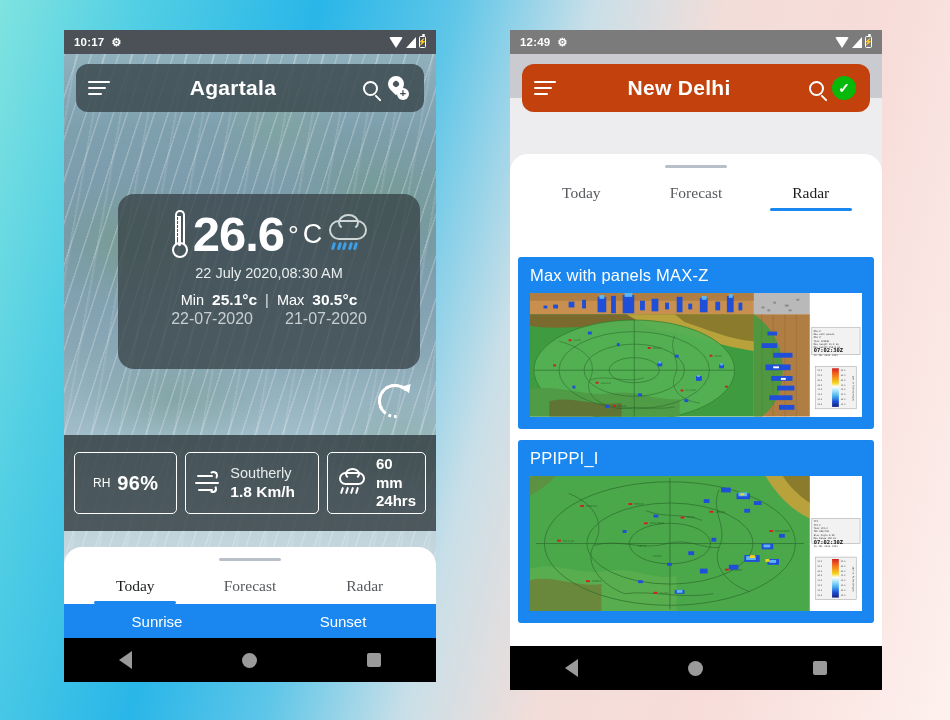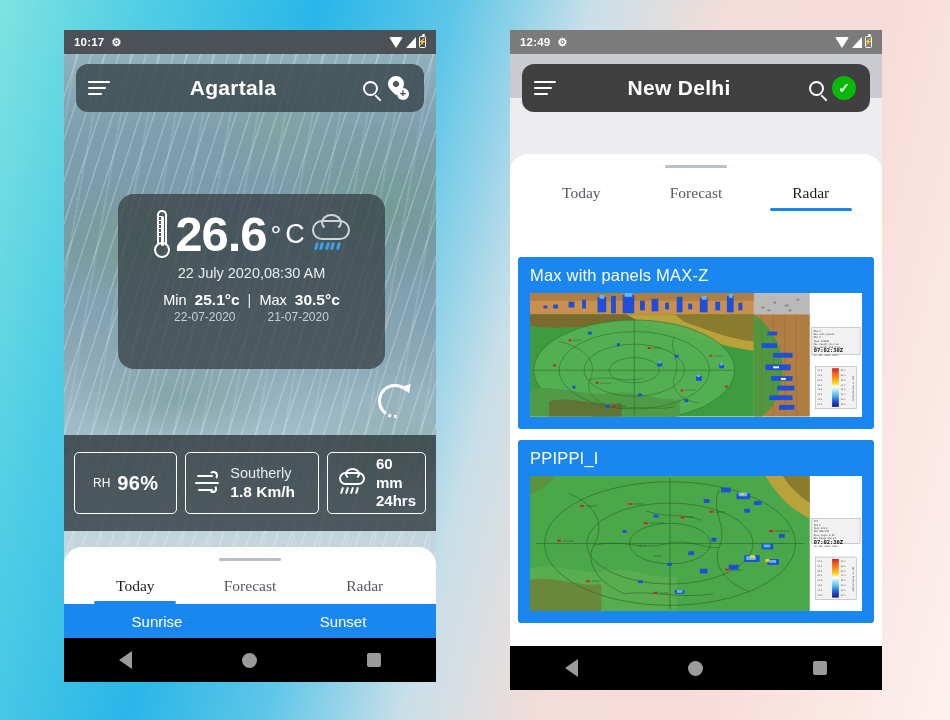--- a/index.html
+++ b/index.html
@@ -123,21 +123,21 @@
     position: absolute;
     left: 12px; right: 12px; top: 10px;
     height: 48px;
     border-radius: 12px;
     display: flex;
     align-items: center;
     padding: 0 12px;
     z-index: 5;
   }
   .appbar.dark { background: rgba(55,68,72,.80); }
-  .appbar.grey { background: #404040; justify-content: space-between; }
+  .appbar.grey { background: #c2410c; justify-content: space-between; }
   .appbar-title {
     flex: 1;
     text-align: center;
     color: #fff;
     font-size: 21px;
     letter-spacing: .3px;
     font-weight: 700;
   }
   .appbar.grey .appbar-title { color: #fff; }
   .hamburger { width: 22px; display:flex; flex-direction:column; gap:4px; cursor:pointer; }
@@ -171,21 +171,21 @@
   }
   .check-badge {
     width: 24px; height: 24px; border-radius: 50%;
     background: #09b909; display:flex; align-items:center; justify-content:center;
     color:#fff; font-size: 14px; line-height:1; font-weight:bold;
   }
 
   
   .temp-card {
     position: absolute;
-    left: 54px; top: 140px; width: 267px; height: 175px;
+    left: 54px; top: 140px; width: 302px; height: 175px;
     background: rgba(52,62,66,.74);
     border-radius: 16px;
     z-index: 4;
     padding: 16px 0 0 0;
   }
   .temp-row { display:flex; align-items:center; justify-content:center; gap:4px; padding-left:4px;}
   .thermo { width: 18px; height: 48px; position: relative; }
   .thermo .stem {
     position:absolute; left:4px; top:0; width:10px; height:34px;
     border:2px solid #fff; border-radius:6px 6px 0 0; border-bottom:none;
@@ -220,21 +220,21 @@
   }
   .cloud-rain .drops { position:absolute; left:5px; top:28px; display:flex; gap:3px; }
   .cloud-rain .drops i {
     display:block; width:2.5px; height:8px; background:#3d9fe8; border-radius:2px;
     transform: rotate(18deg);
   }
   .temp-date { text-align:center; color:#e8eced; font-size:14.5px; margin-top:7px; }
   .minmax { display:flex; justify-content:center; align-items:baseline; gap:8px; margin-top:10px; color:#fff; font-size:14.5px;}
   .minmax b { font-size:15.5px; }
   .mm-div { color:#dfe4e5; }
-  .mm-dates { display:flex; justify-content:center; gap:32px; margin-top:1px; color:#c8cfd1; font-size:12px; }
+  .mm-dates { display:flex; justify-content:center; gap:32px; margin-top:1px; color:#c8cfd1; font-size:16px; }
 
   
   .refresh {
     position:absolute; right: 24px; top: 330px; width: 34px; height: 34px; z-index:4;
     cursor:pointer;
   }
   .refresh .ring {
     position:absolute; inset:0; border-radius:50%;
     border: 3px dotted #fff;
     border-top-color: #fff; border-right-color: transparent;

